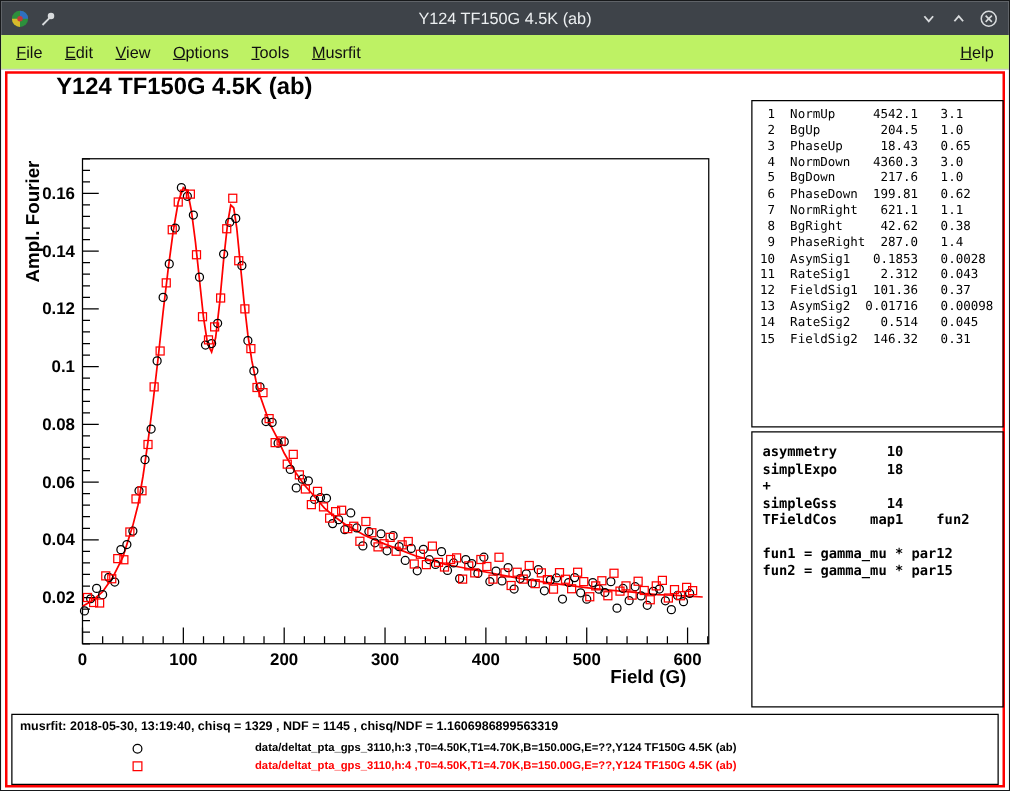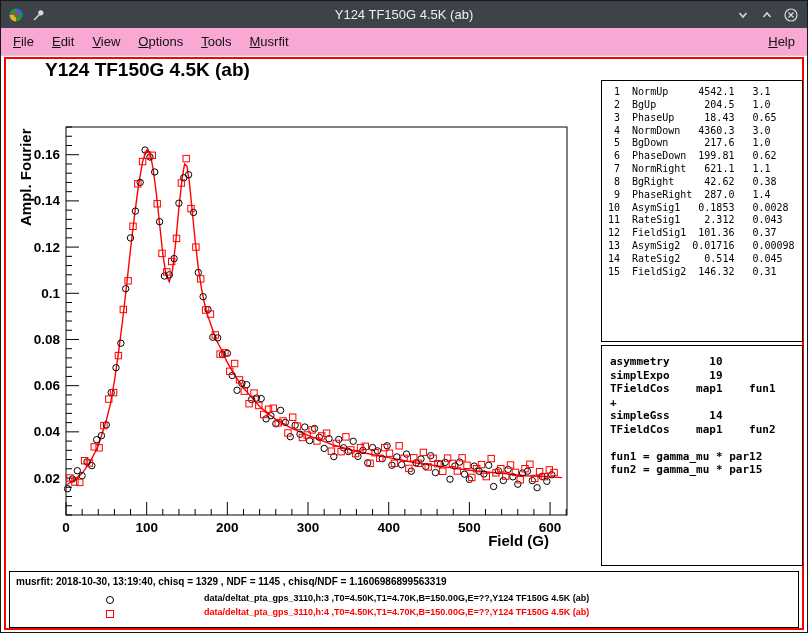--- a/index.html
+++ b/index.html
@@ -7,21 +7,21 @@
   .window{position:absolute;inset:0;display:flex;flex-direction:column;background:#fff;border:1px solid #17191b;box-sizing:border-box}
 
   
   .titlebar{height:27px;flex:0 0 auto;background:#3e4349;display:flex;align-items:center;position:relative;padding:0 5px}
   .tb-icon{width:20px;height:20px;display:flex;align-items:center;justify-content:center;margin-right:2px}
   .tb-title{position:absolute;left:0;right:0;text-align:center;color:#eceff1;font-size:13px;pointer-events:none}
   .tb-controls{margin-left:auto;display:flex;gap:2px;z-index:1}
   .tb-btn{width:22px;height:22px;display:flex;align-items:center;justify-content:center;cursor:default}
 
   
-  .menubar{height:27px;flex:0 0 auto;background:#f9a8d4;border-bottom:1px solid #cfcfcf;display:flex;font-size:13px;color:#111;padding:0 3px}
+  .menubar{height:27px;flex:0 0 auto;background:#bef264;border-bottom:1px solid #cfcfcf;display:flex;font-size:13px;color:#111;padding:0 3px}
   #menu-left{display:flex}
   #menu-right{margin-left:auto;display:flex}
   .menu-item{display:block;padding:6px 9px 0 9px}
   .menu-item::first-letter{text-decoration:underline}
 
   
   .canvas{position:relative;flex:1;background:#fff;overflow:hidden}
   .canvas-border{position:absolute;left:3px;right:3px;top:1px;bottom:2px;border:2px solid #ff0000;pointer-events:none}
   .canvas-title{position:absolute;left:44px;top:3px;font-size:19px;font-weight:bold;color:#000}
   #chart{position:absolute;left:10px;top:62px}
@@ -402,24 +402,24 @@
           <rect x="515.7" y="343.1" width="6.4" height="6.4"></rect>
           <rect x="520.5" y="357.2" width="6.4" height="6.4"></rect>
           <rect x="525.4" y="350.5" width="6.4" height="6.4"></rect>
           <rect x="530.2" y="355.4" width="6.4" height="6.4"></rect>
           <rect x="535.1" y="348.7" width="6.4" height="6.4"></rect>
           <rect x="539.9" y="351.3" width="6.4" height="6.4"></rect>
         </g>
       </svg>
 
     <div class="param-box" id="param-box"><div> 1  NormUp     4542.1   3.1</div><div> 2  BgUp        204.5   1.0</div><div> 3  PhaseUp     18.43   0.65</div><div> 4  NormDown   4360.3   3.0</div><div> 5  BgDown      217.6   1.0</div><div> 6  PhaseDown  199.81   0.62</div><div> 7  NormRight   621.1   1.1</div><div> 8  BgRight     42.62   0.38</div><div> 9  PhaseRight  287.0   1.4</div><div>10  AsymSig1   0.1853   0.0028</div><div>11  RateSig1    2.312   0.043</div><div>12  FieldSig1  101.36   0.37</div><div>13  AsymSig2  0.01716   0.00098</div><div>14  RateSig2    0.514   0.045</div><div>15  FieldSig2  146.32   0.31</div></div>
-    <div class="theory-box" id="theory-box"><div>asymmetry      10</div><div>simplExpo      19</div><div>TFieldCos    map1    fun1</div><div>+</div><div>simpleGss      14</div><div>TFieldCos    map1    fun2</div><div> </div><div>fun1 = gamma_mu * par12</div><div>fun2 = gamma_mu * par15</div></div>
+    <div class="theory-box" id="theory-box"><div>asymmetry      10</div><div>simplExpo      18</div><div>+</div><div>simpleGss      14</div><div>TFieldCos    map1    fun2</div><div> </div><div>fun1 = gamma_mu * par12</div><div>fun2 = gamma_mu * par15</div></div>
 
     <div class="footer-box">
-      <div class="fit-info">musrfit: 2018-10-30, 13:19:40, chisq = 1329 , NDF = 1145 , chisq/NDF = 1.1606986899563319</div>
+      <div class="fit-info">musrfit: 2018-05-30, 13:19:40, chisq = 1329 , NDF = 1145 , chisq/NDF = 1.1606986899563319</div>
       <div id="legend">
           <div class="legend-row" style="top: 20px;">
             <span class="legend-marker"><svg width="12" height="12">
                 <circle cx="6" cy="6" r="3.5" fill="none" stroke="#000000"></circle>
               </svg></span>
             <span class="legend-label" style="color: rgb(0, 0, 0); text-align: center;">data/deltat_pta_gps_3110,h:3 ,T0=4.50K,T1=4.70K,B=150.00G,E=??,Y124 TF150G 4.5K (ab)</span>
           </div>
           <div class="legend-row" style="top: 34px;">
             <span class="legend-marker"><svg width="12" height="12">
                 <rect x="2.5" y="2.5" width="7" height="7" fill="none" stroke="#ff0000"></rect>

